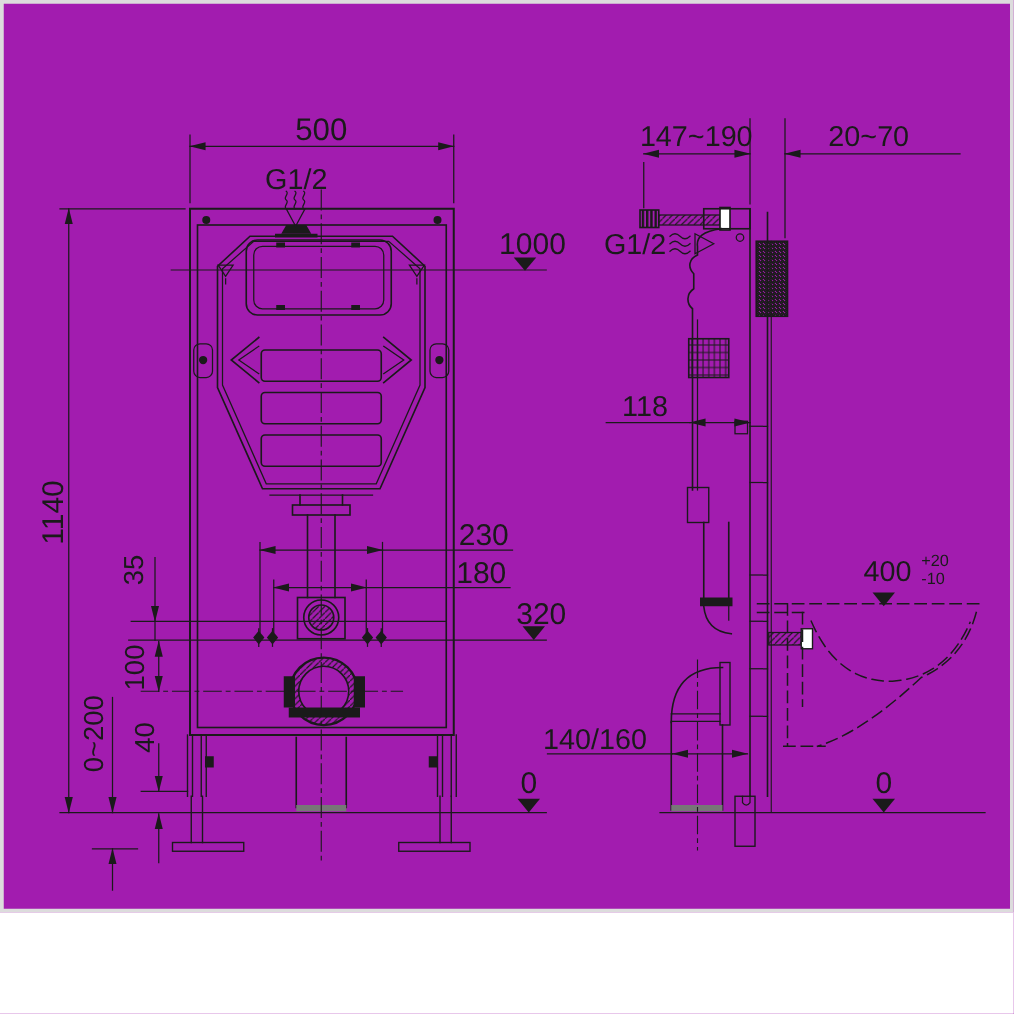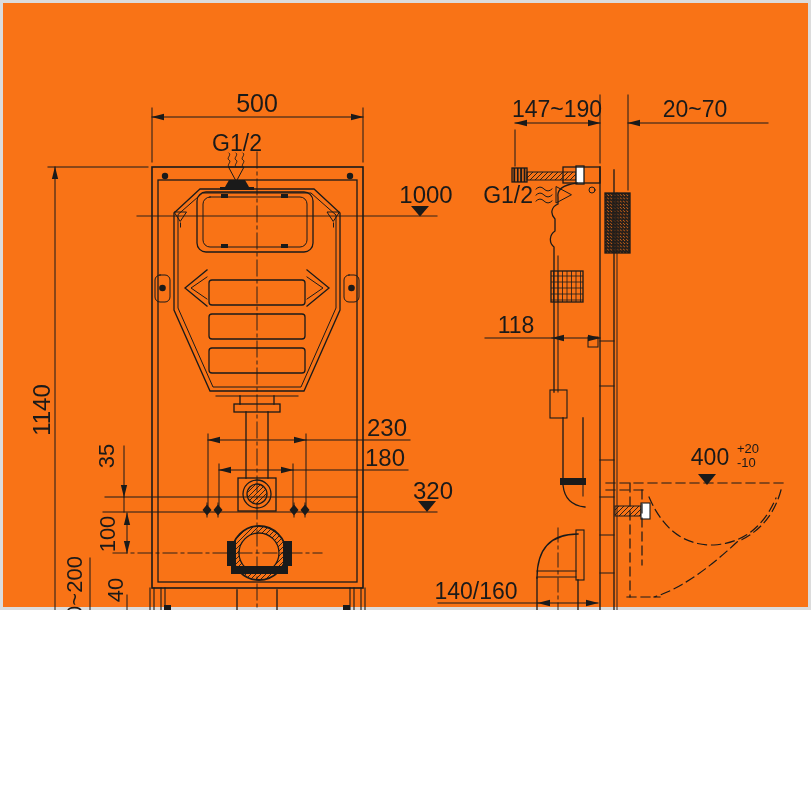--- a/index.html
+++ b/index.html
@@ -1,19 +1,19 @@
 <!DOCTYPE html>
 <html><head>
 <meta charset="utf-8">
 <style>
   html,body{margin:0;padding:0;background:#ffffff;}
   .canvas{
     position:relative;
-    width:811px;height:610px;
-    background:#f97316;
+    width:811px;height:730px;
+    background:#a21caf;
     box-shadow: inset 0 0 0 3px #dcdcdc;
     font-family:"Liberation Sans", sans-serif;
   }
   svg text{
     fill:#1a1a1a;
     font-family:"Liberation Sans", sans-serif;
   }
 </style>
 </head>
 <body>

